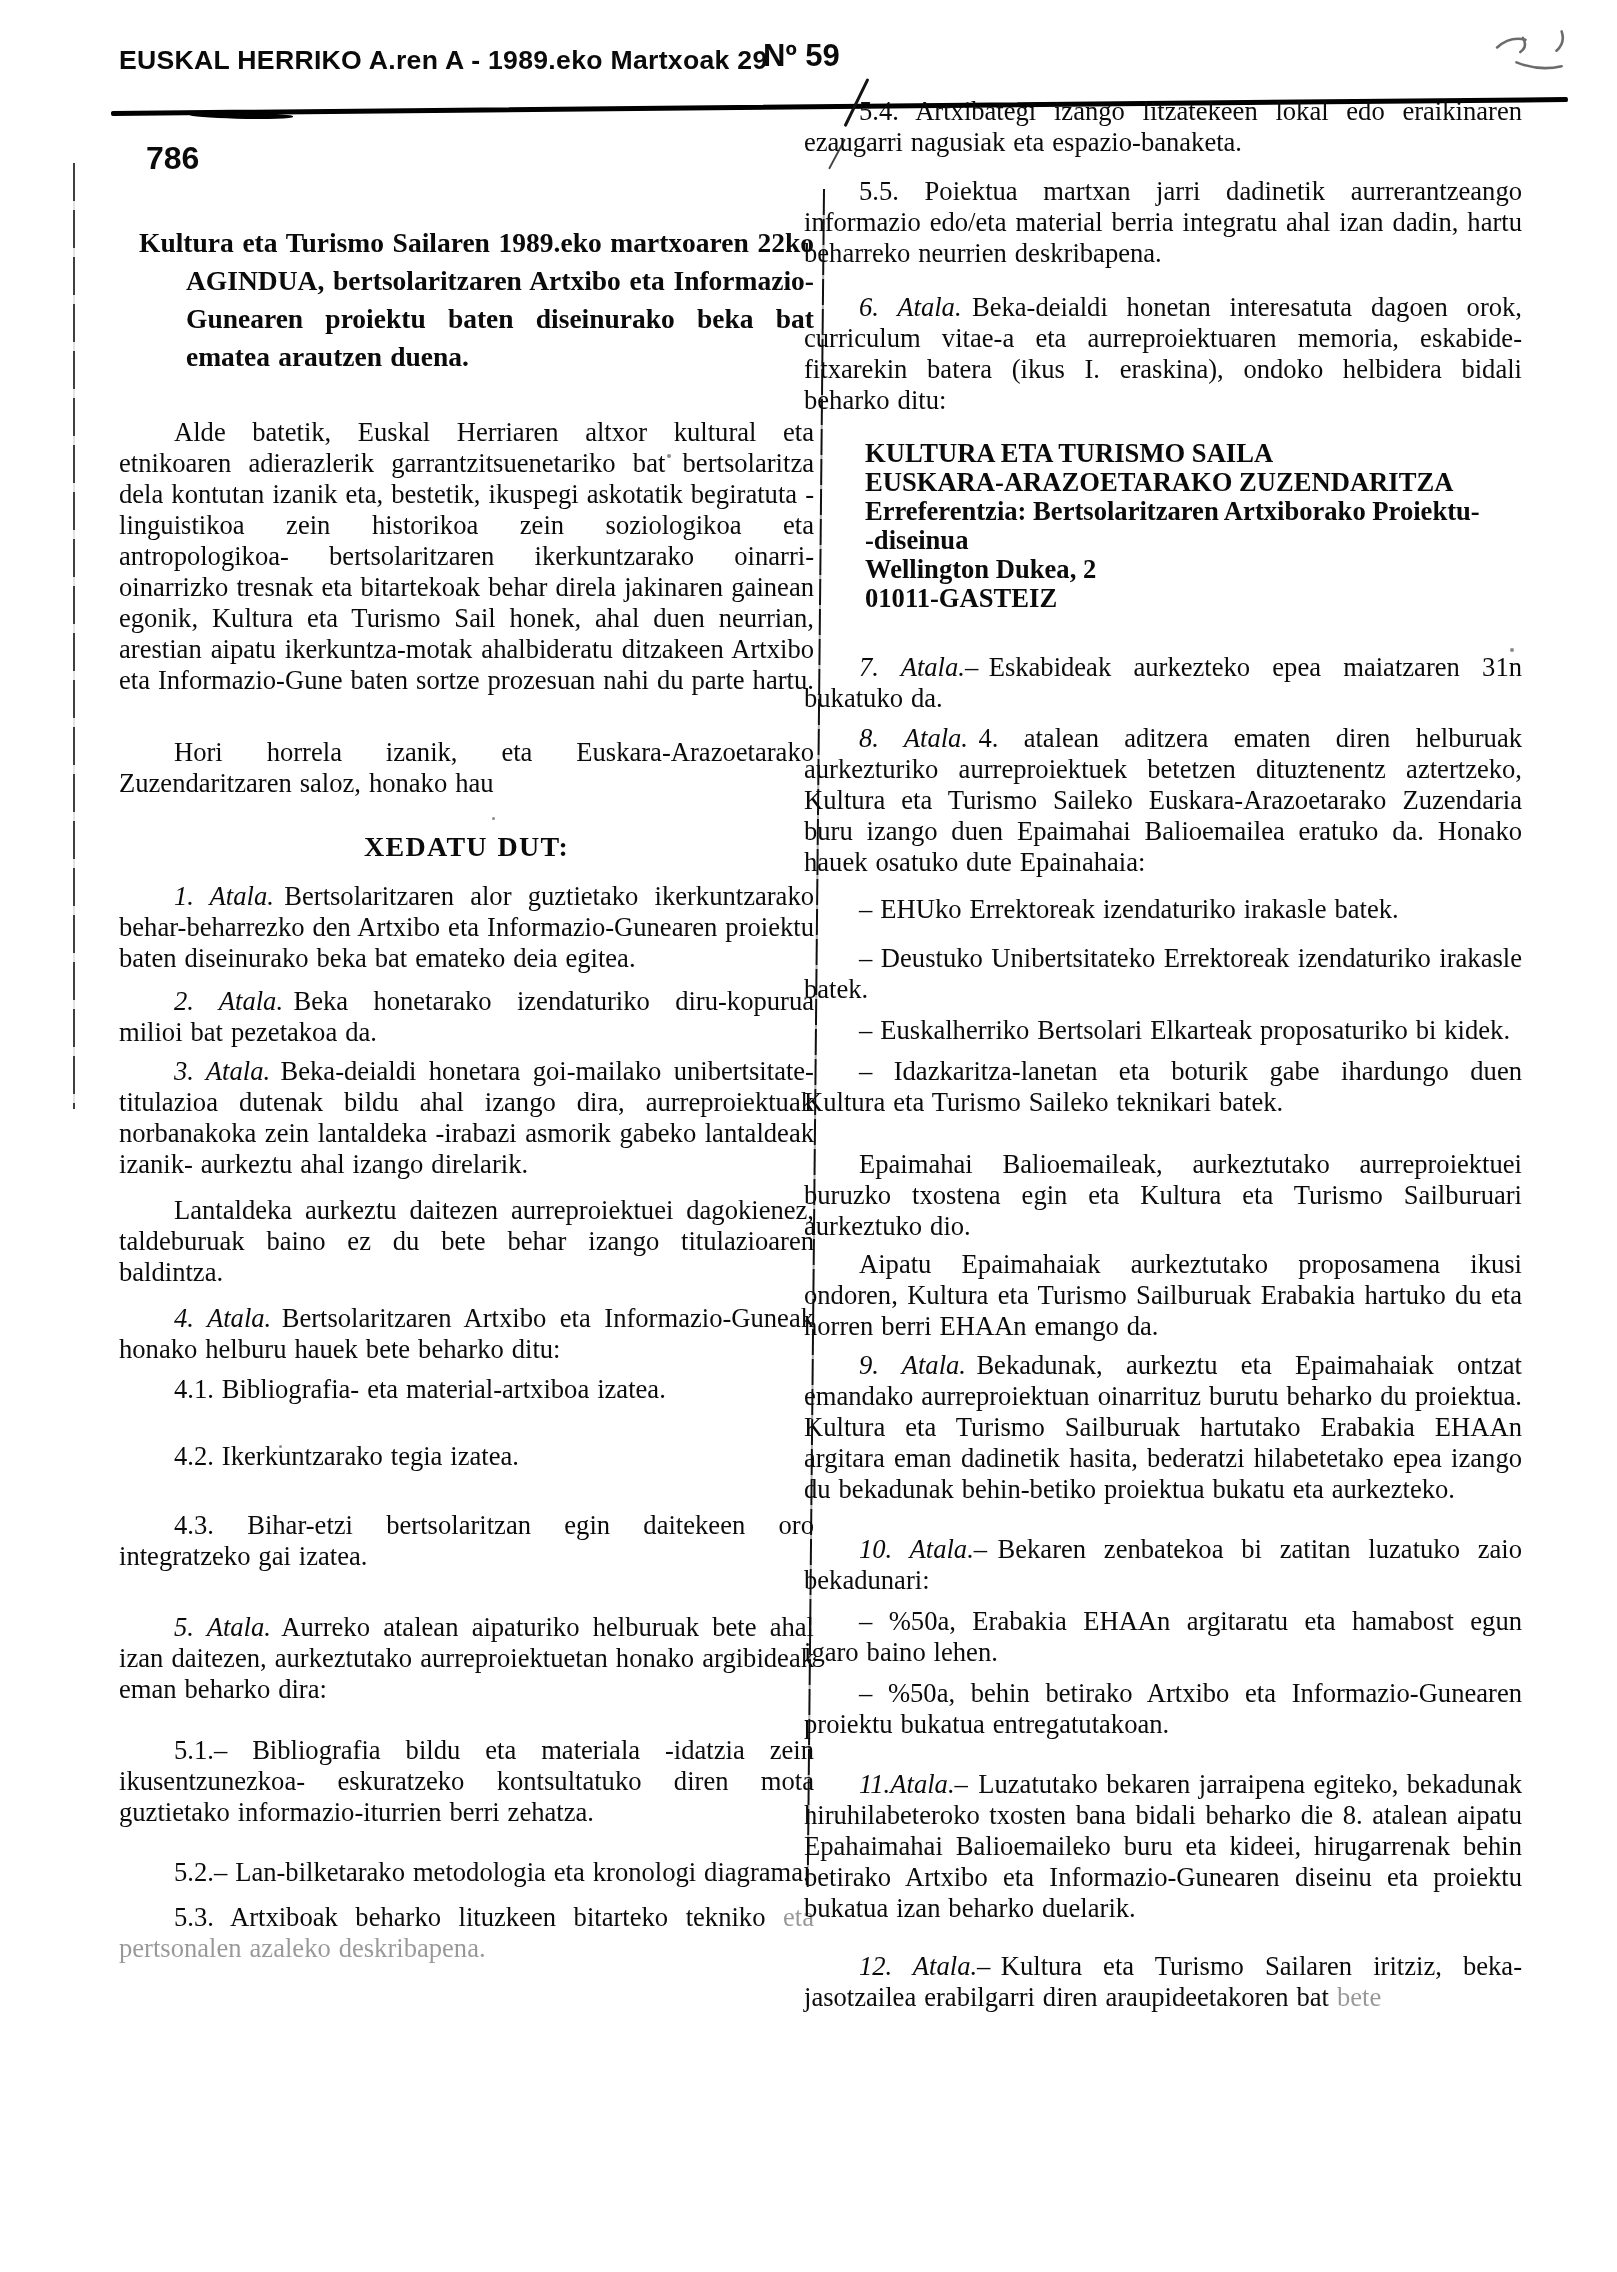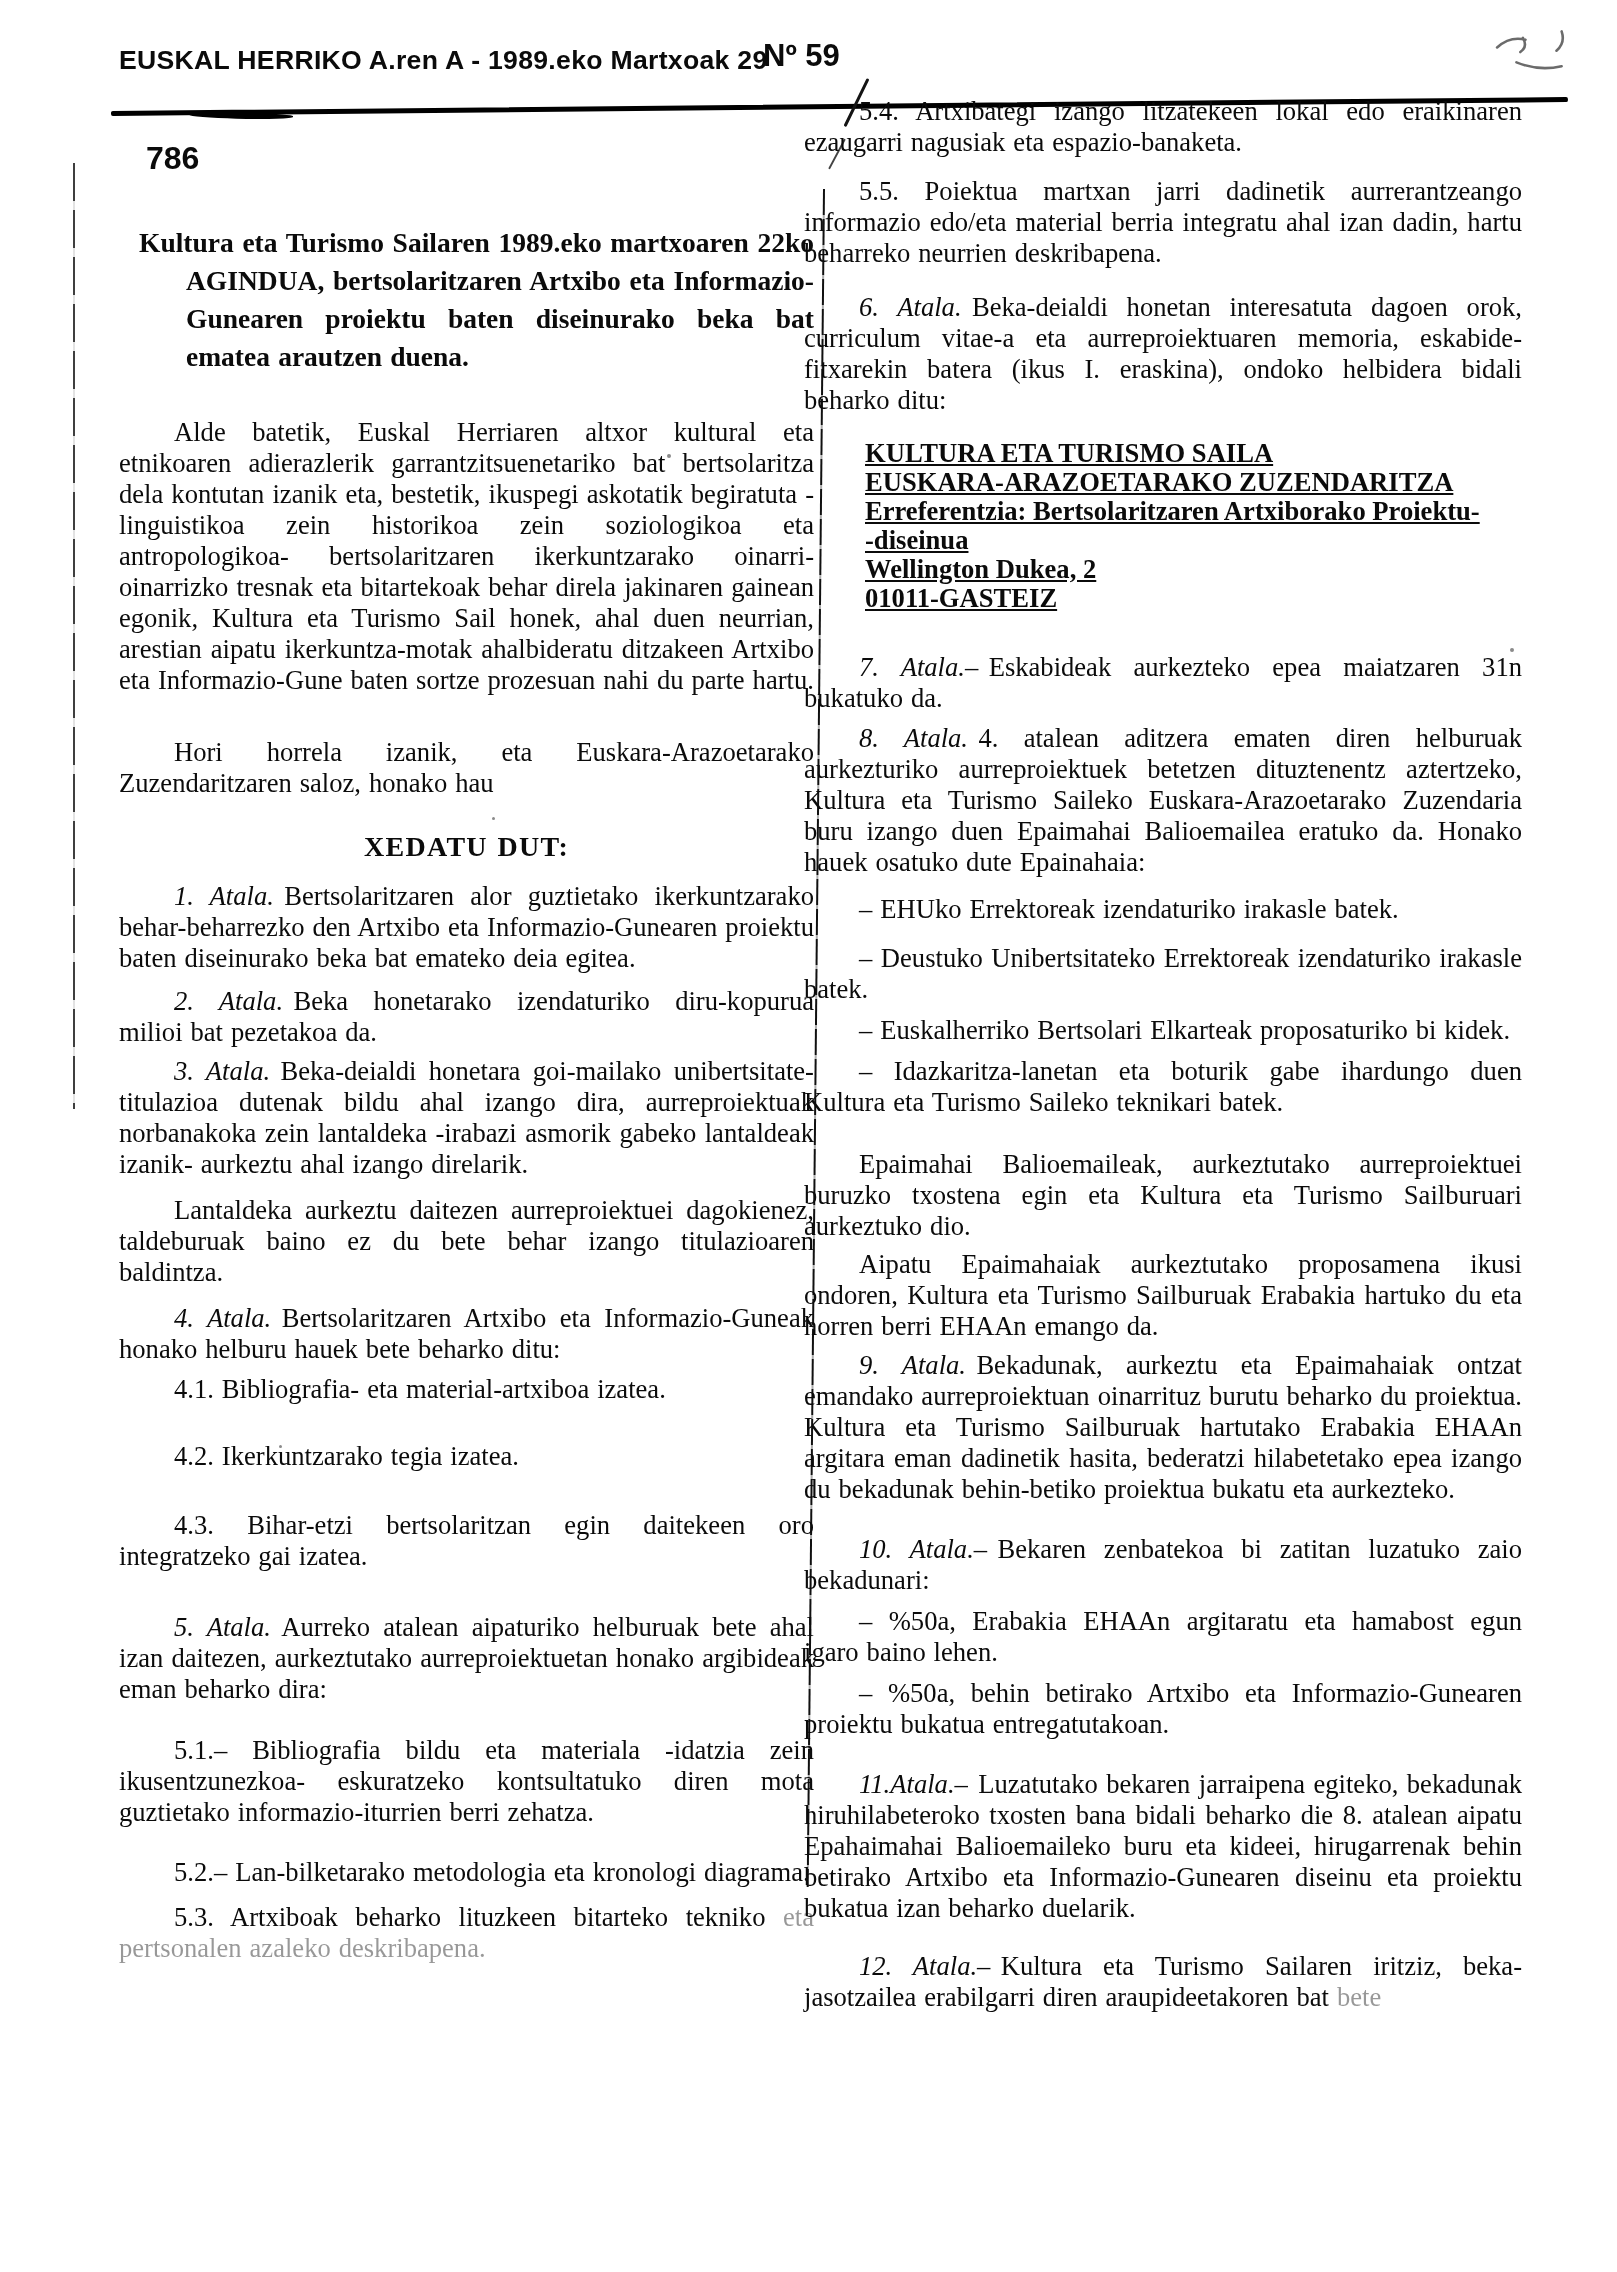--- a/index.html
+++ b/index.html
@@ -70,21 +70,21 @@
   .title-para{
     font-weight:700;font-size:27.5px;line-height:38px;
     padding-left:67px;text-indent:-47px;
   }
   .center-head{
     text-align:center;text-indent:0;font-weight:700;
     font-size:28px;letter-spacing:1.3px;
   }
   .address-block{
     margin:23px 0 0 0;padding-left:61px;
-    font-weight:700;font-size:26.6px;line-height:29px;text-decoration:underline;
+    font-weight:700;font-size:26.6px;line-height:29px;
   }
   .address-line{white-space:nowrap;}
   .lead{font-style:italic;margin-right:10.4px;}
   .fade-text{opacity:.42;filter:blur(0.5px);}
 </style>
 </head>
 <body>
 
 <div class="journal-line">EUSKAL HERRIKO A.ren A - 1989.eko Martxoak 29</div>
 <div class="issue-number">Nº 59</div>

